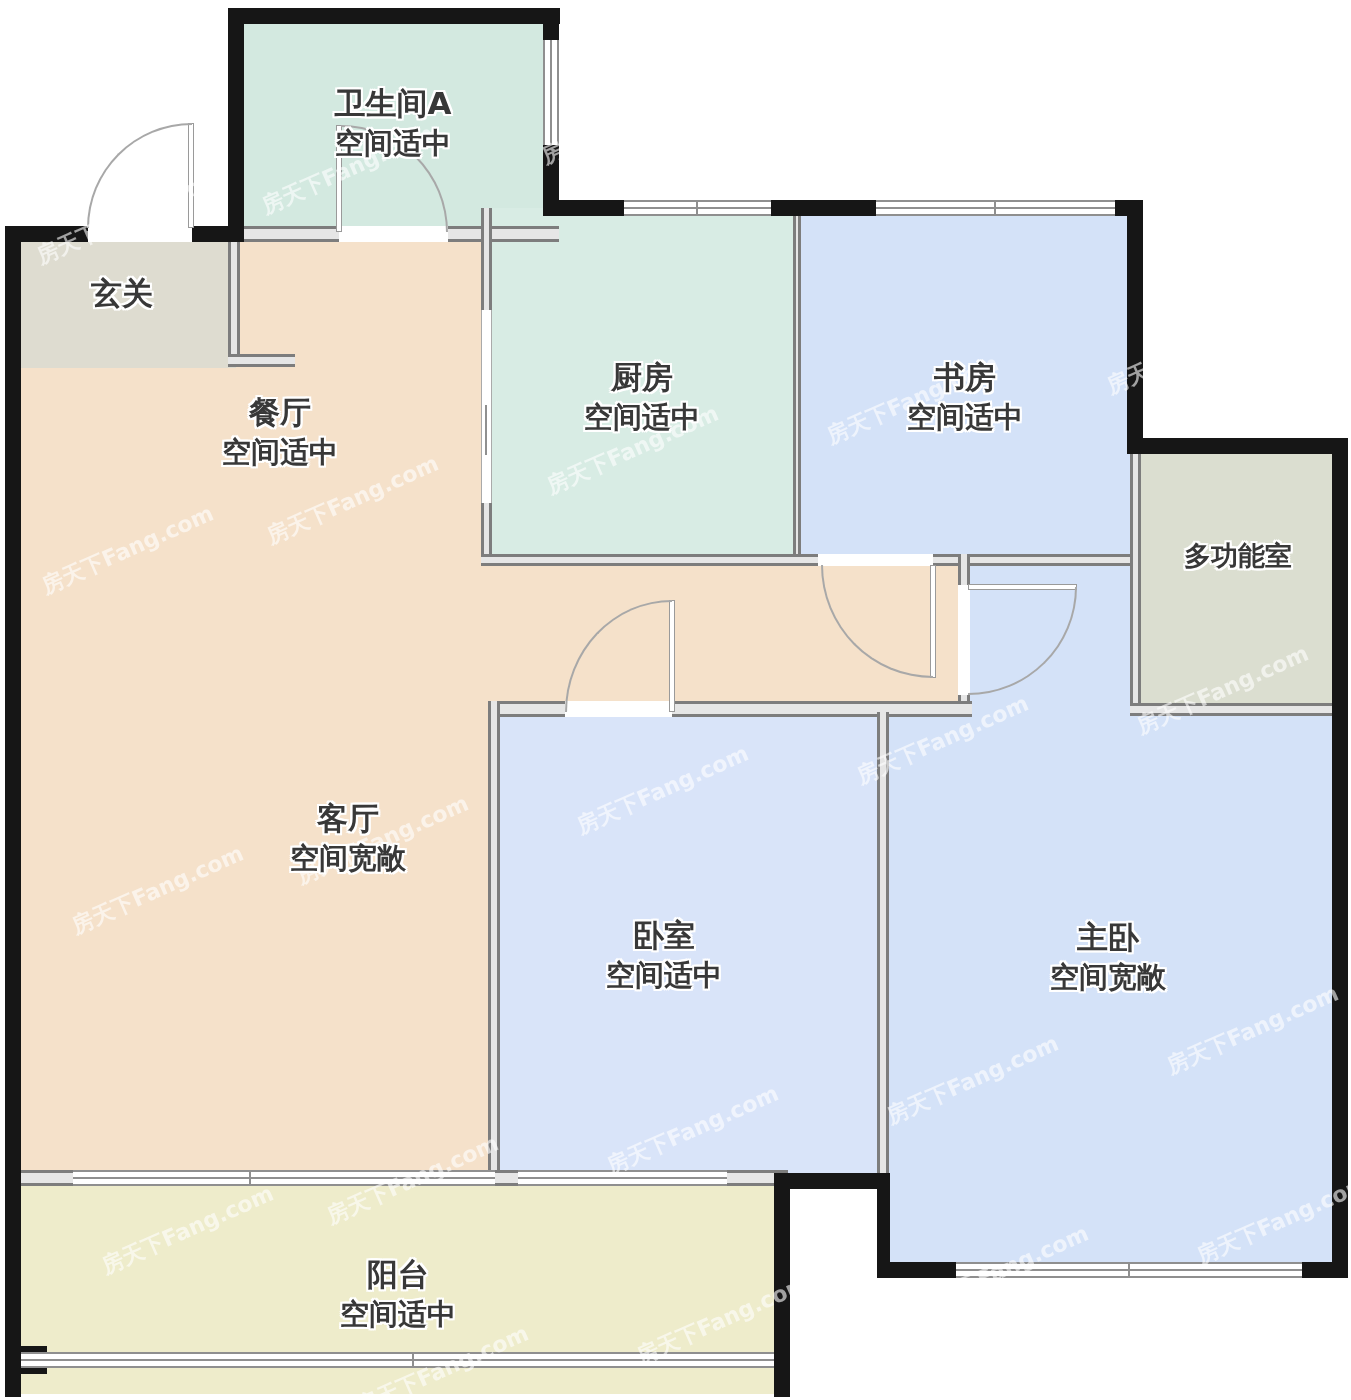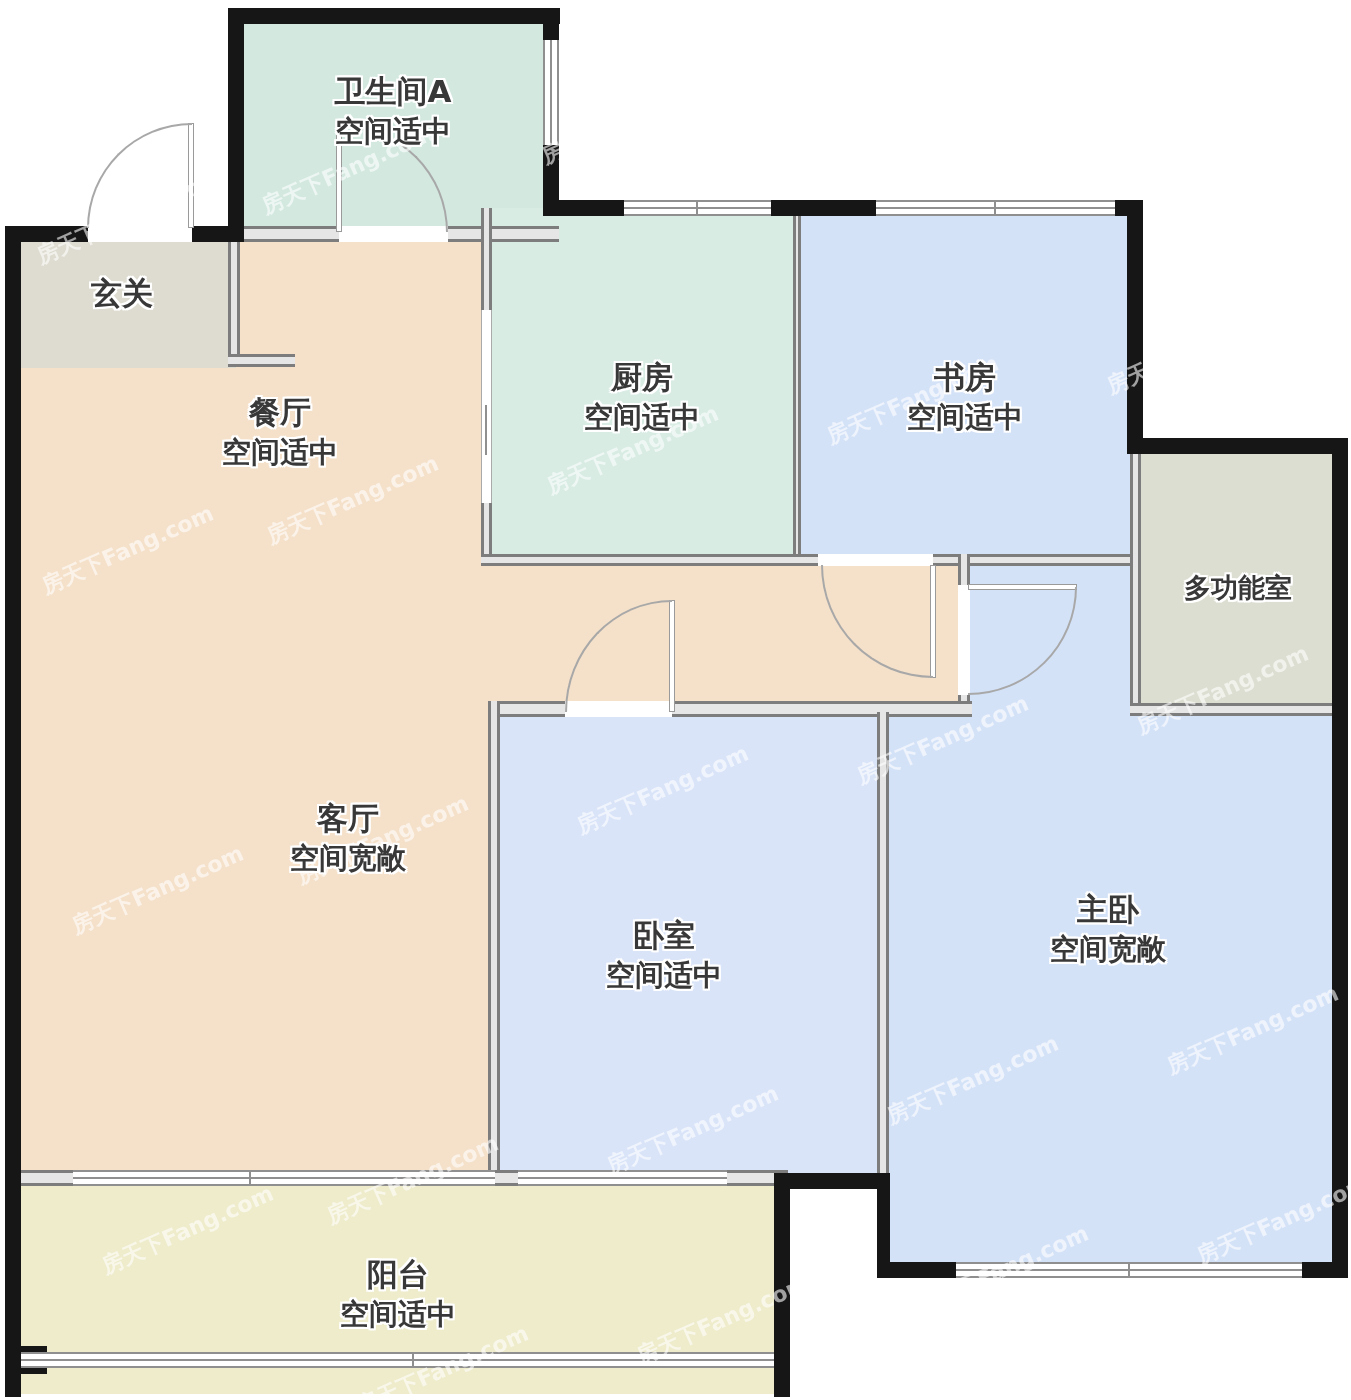--- a/index.html
+++ b/index.html
@@ -109,51 +109,51 @@
 
   <div class="leaf" style="left:669px;top:600px;width:6px;height:112px;"></div>
   <div class="arc tl" style="left:565px;top:600px;width:107px;height:112px;"></div>
 
   <div class="leaf" style="left:930px;top:565px;width:6px;height:113px;"></div>
   <div class="arc bl" style="left:821px;top:565px;width:112px;height:113px;"></div>
 
   <div class="leaf" style="left:968px;top:584px;width:109px;height:6px;"></div>
   <div class="arc br" style="left:968px;top:587px;width:109px;height:108px;"></div>
 
-  <div class="lbl" style="left:393px;top:111px;">
+  <div class="lbl" style="left:393px;top:123px;">
     <div class="l1">卫生间A</div>
     <div class="l2">空间适中</div>
   </div>
   <div class="lbl" style="left:122px;top:293px;">
     <div class="l1">玄关</div>
   </div>
   <div class="lbl" style="left:280px;top:432px;">
     <div class="l1">餐厅</div>
     <div class="l2">空间适中</div>
   </div>
   <div class="lbl" style="left:642px;top:397px;">
     <div class="l1">厨房</div>
     <div class="l2">空间适中</div>
   </div>
   <div class="lbl" style="left:965px;top:397px;">
     <div class="l1">书房</div>
     <div class="l2">空间适中</div>
   </div>
-  <div class="lbl small" style="left:1238px;top:588px;">
+  <div class="lbl small" style="left:1238px;top:556px;">
     <div class="l1">多功能室</div>
   </div>
   <div class="lbl" style="left:348px;top:838px;">
     <div class="l1">客厅</div>
     <div class="l2">空间宽敞</div>
   </div>
   <div class="lbl" style="left:664px;top:955px;">
     <div class="l1">卧室</div>
     <div class="l2">空间适中</div>
   </div>
-  <div class="lbl" style="left:1108px;top:929px;">
+  <div class="lbl" style="left:1108px;top:957px;">
     <div class="l1">主卧</div>
     <div class="l2">空间宽敞</div>
   </div>
   <div class="lbl" style="left:398px;top:1294px;">
     <div class="l1">阳台</div>
     <div class="l2">空间适中</div>
   </div>
 
   <div id="wm-layer">
       <span class="wm" style="left: 30px; top: 205px;">房天下Fang.com</span>

